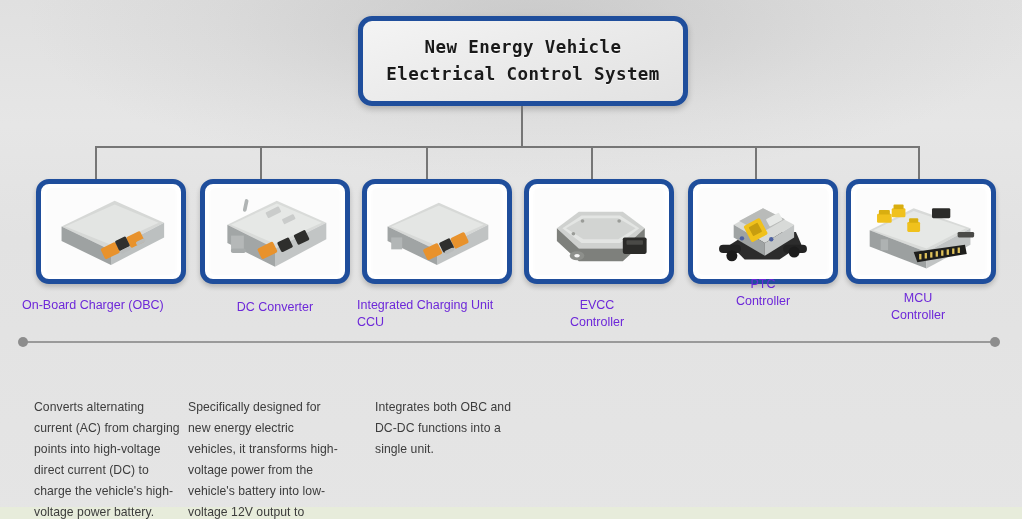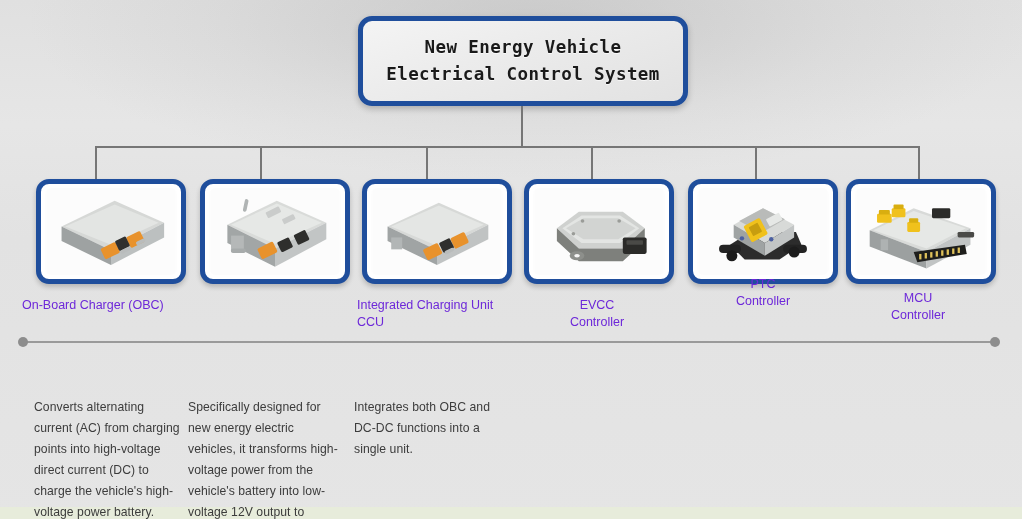--- a/index.html
+++ b/index.html
@@ -290,29 +290,30 @@
             </g>
             <rect x="26" y="56" width="8" height="12" fill="#aeb2b2"></rect>
           </g>
         </svg>
       </div>
     </div>
 
   </div>
 
   <div class="card-label" style="left:22px; top:297px;">On-Board Charger (OBC)</div>
+  <div class="card-label center" style="left:186px; top:299px;">DC Converter</div>
   <div class="card-label" style="left:357px; top:297px; width:160px;">Integrated Charging Unit CCU</div>
   <div class="card-label center" style="left:508px; top:297px; white-space:pre-line;">EVCC
 Controller</div>
   <div class="card-label center" style="left:674px; top:276px; white-space:pre-line;">PTC
 Controller</div>
   <div class="card-label center" style="left:829px; top:290px; white-space:pre-line;">MCU
 Controller</div>
 
   <div class="rule"></div>
   <div class="rule-dot" style="left:18px;"></div>
   <div class="rule-dot" style="left:990px;"></div>
 
   <div class="desc" style="left:34px;  width:146px;">Converts alternating current (AC) from charging points into high-voltage direct current (DC) to charge the vehicle's high-voltage power battery.</div>
   <div class="desc" style="left:188px; width:150px;">Specifically designed for new energy electric vehicles, it transforms high-voltage power from the vehicle's battery into low-voltage 12V output to supply the vehicle's low-voltage systems.</div>
-  <div class="desc" style="left:354px; width:144px;">Integrates both OBC and DC-DC functions into a single unit.</div>
+  <div class="desc" style="left:375px; width:144px;">Integrates both OBC and DC-DC functions into a single unit.</div>
 
 </div>
 
 </body></html>

